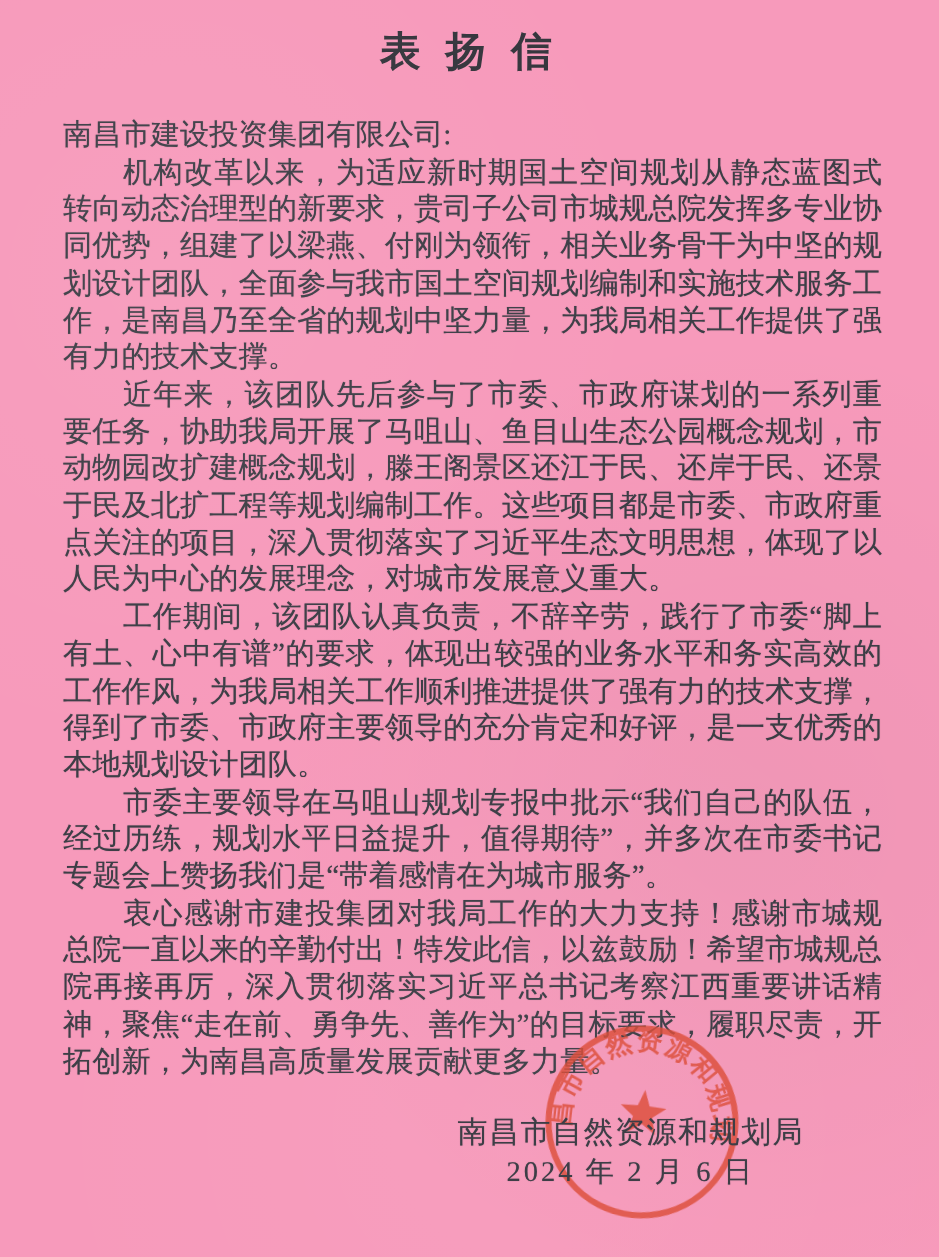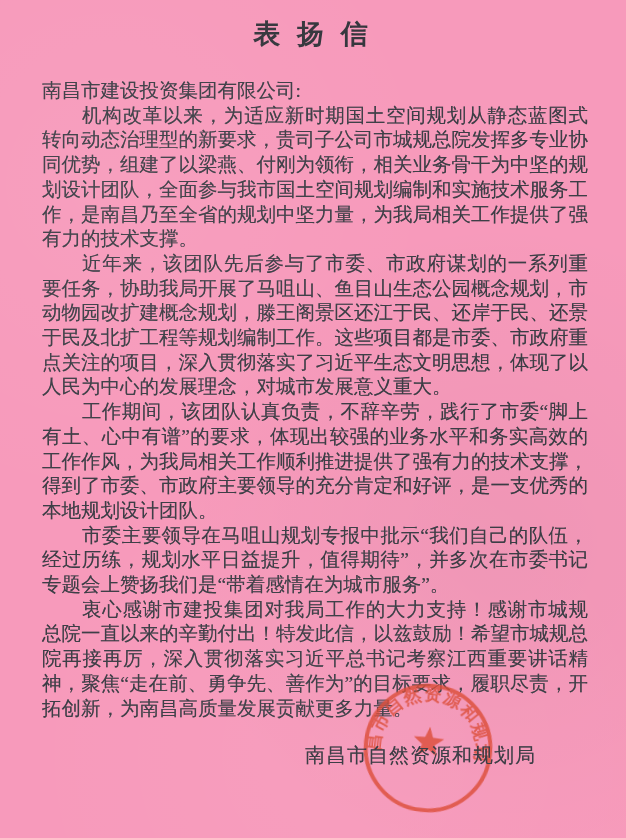--- a/index.html
+++ b/index.html
@@ -101,15 +101,16 @@
       <path id="sealArc" d="M 32.3 124.6 A 72 72 0 1 1 167.7 124.6" fill="none"></path>
       <text fill="#dd4f3b" font-size="26" font-weight="700" letter-spacing="2" text-anchor="middle">
         <textPath href="#sealArc" startOffset="50%">南昌市自然资源和规划局</textPath>
       </text>
       <polygon points="100,68 105.9,83.9 122.8,84.6 109.5,95.1 114.1,111.4 100,102 85.9,111.4 90.5,95.1 77.2,84.6 94.1,83.9" fill="#dd4f3b"></polygon>
     </svg>
   </div>
 
   <div class="sign-block">
     <div class="sign-org">南昌市自然资源和规划局</div>
+    <div class="sign-date">2024 年 2 月 6 日</div>
   </div>
 
 </div>
 
 </body></html>

